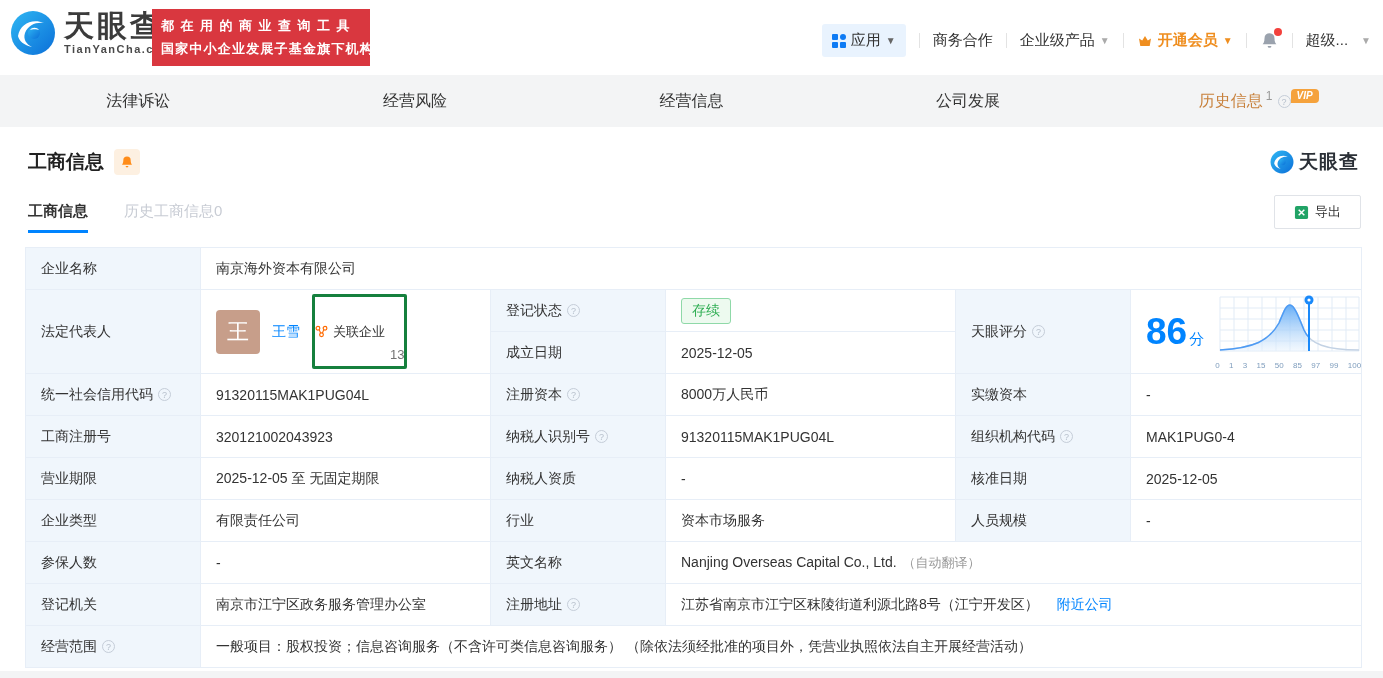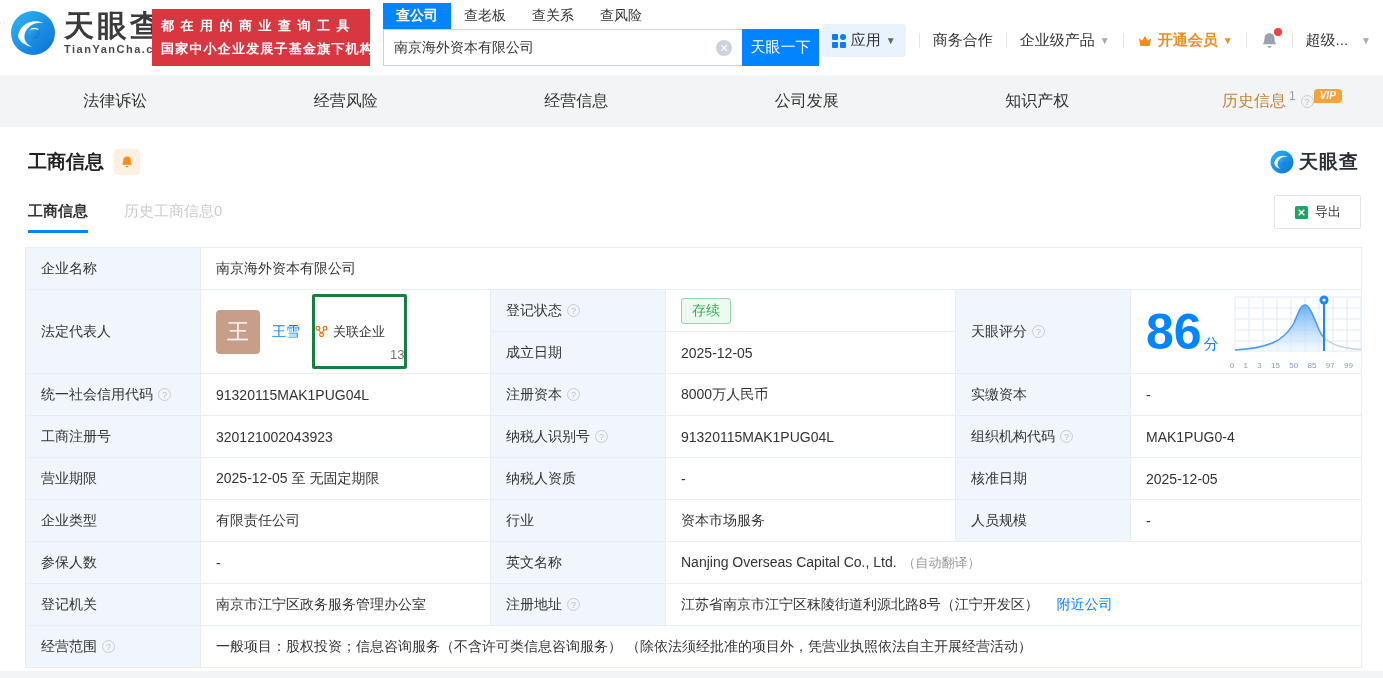--- a/index.html
+++ b/index.html
@@ -86,21 +86,21 @@
   .avatar { width:44px; height:44px; border-radius:4px; background:#c79e8a; color:#fff; font-size:22px;
     display:flex; align-items:center; justify-content:center; flex:none; }
   a.blue, .blue-link { color:#0084ff; text-decoration:none; cursor:pointer; }
   .rel-badge { display:inline-flex; align-items:center; gap:5px; border:3px solid #15803d; border-radius:2px;
     padding:4px 0; font-size:13px; cursor:pointer; background:#fff; }
   .rel-count { color:#737373;margin-top:46px; }
   .status-badge { display:inline-block; background:#edfaef; border:1px solid #8fd9a8; color:#2fae53;
     font-size:14px; padding:3px 10px; border-radius:3px; }
   .grey-note { color:#999; margin-left:6px; font-size:13px; }
   .score-cell { display:flex; align-items:center; gap:10px; }
-  .score-num { font-size:50px; font-weight:bold; color:#0084ff; line-height:1; }
+  .score-num { font-size:37px; font-weight:bold; color:#0084ff; line-height:1; }
   .score-unit { font-size:15px; color:#0084ff; margin-left:2px; }
   .score-chart { width:148px; }
   .axis { display:flex; justify-content:space-between; font-size:8px; color:#7f9dbd; padding:0 1px; margin-top:1px; }
 
   .bottom-strip { position:absolute; left:0; right:0; bottom:0; height:7px; background:#f3f4f5; }
 </style>
 </head>
 <body>
 
 <div class="header">
@@ -121,35 +121,20 @@
       <div class="cn">天眼查</div>
       <div class="en">TianYanCha.com</div>
     </div>
   </div>
 
   <div class="promo">
     <div class="l1">都在用的商业查询工具</div>
     <div class="l2">国家中小企业发展子基金旗下机构</div>
   </div>
 
-  <div class="search-wrap">
-    <div class="search-tabs">
-      <div class="search-tab active">查公司</div>
-      <div class="search-tab">查老板</div>
-      <div class="search-tab">查关系</div>
-      <div class="search-tab">查风险</div>
-    </div>
-    <div class="search-row">
-      <div class="search-box">
-        <input type="text" value="南京海外资本有限公司" style="">
-        <span class="clear-icon">✕</span>
-      </div>
-      <button class="search-btn">天眼一下</button>
-    </div>
-  </div>
 
   <div class="top-menu">
     <div class="menu-item apps-chip">
       <span class="grid-icon">
           <i></i>
           <i class="dot"></i>
           <i></i>
           <i></i>
         </span>
       <span>应用</span>
@@ -191,23 +176,20 @@
     <span>法律诉讼</span>
   </div>
   <div class="nav-tab">
     <span>经营风险</span>
   </div>
   <div class="nav-tab">
     <span>经营信息</span>
   </div>
   <div class="nav-tab">
     <span>公司发展</span>
-  </div>
-  <div class="nav-tab">
-    <span>知识产权</span>
   </div>
   <div class="nav-tab history">
     <span class="vip-badge">VIP</span>
     <span>历史信息</span>
     <span class="nav-badge grey">1</span>
     <span class="help-icon"></span>
   </div>
 </div>
 
 <div class="section-head">

